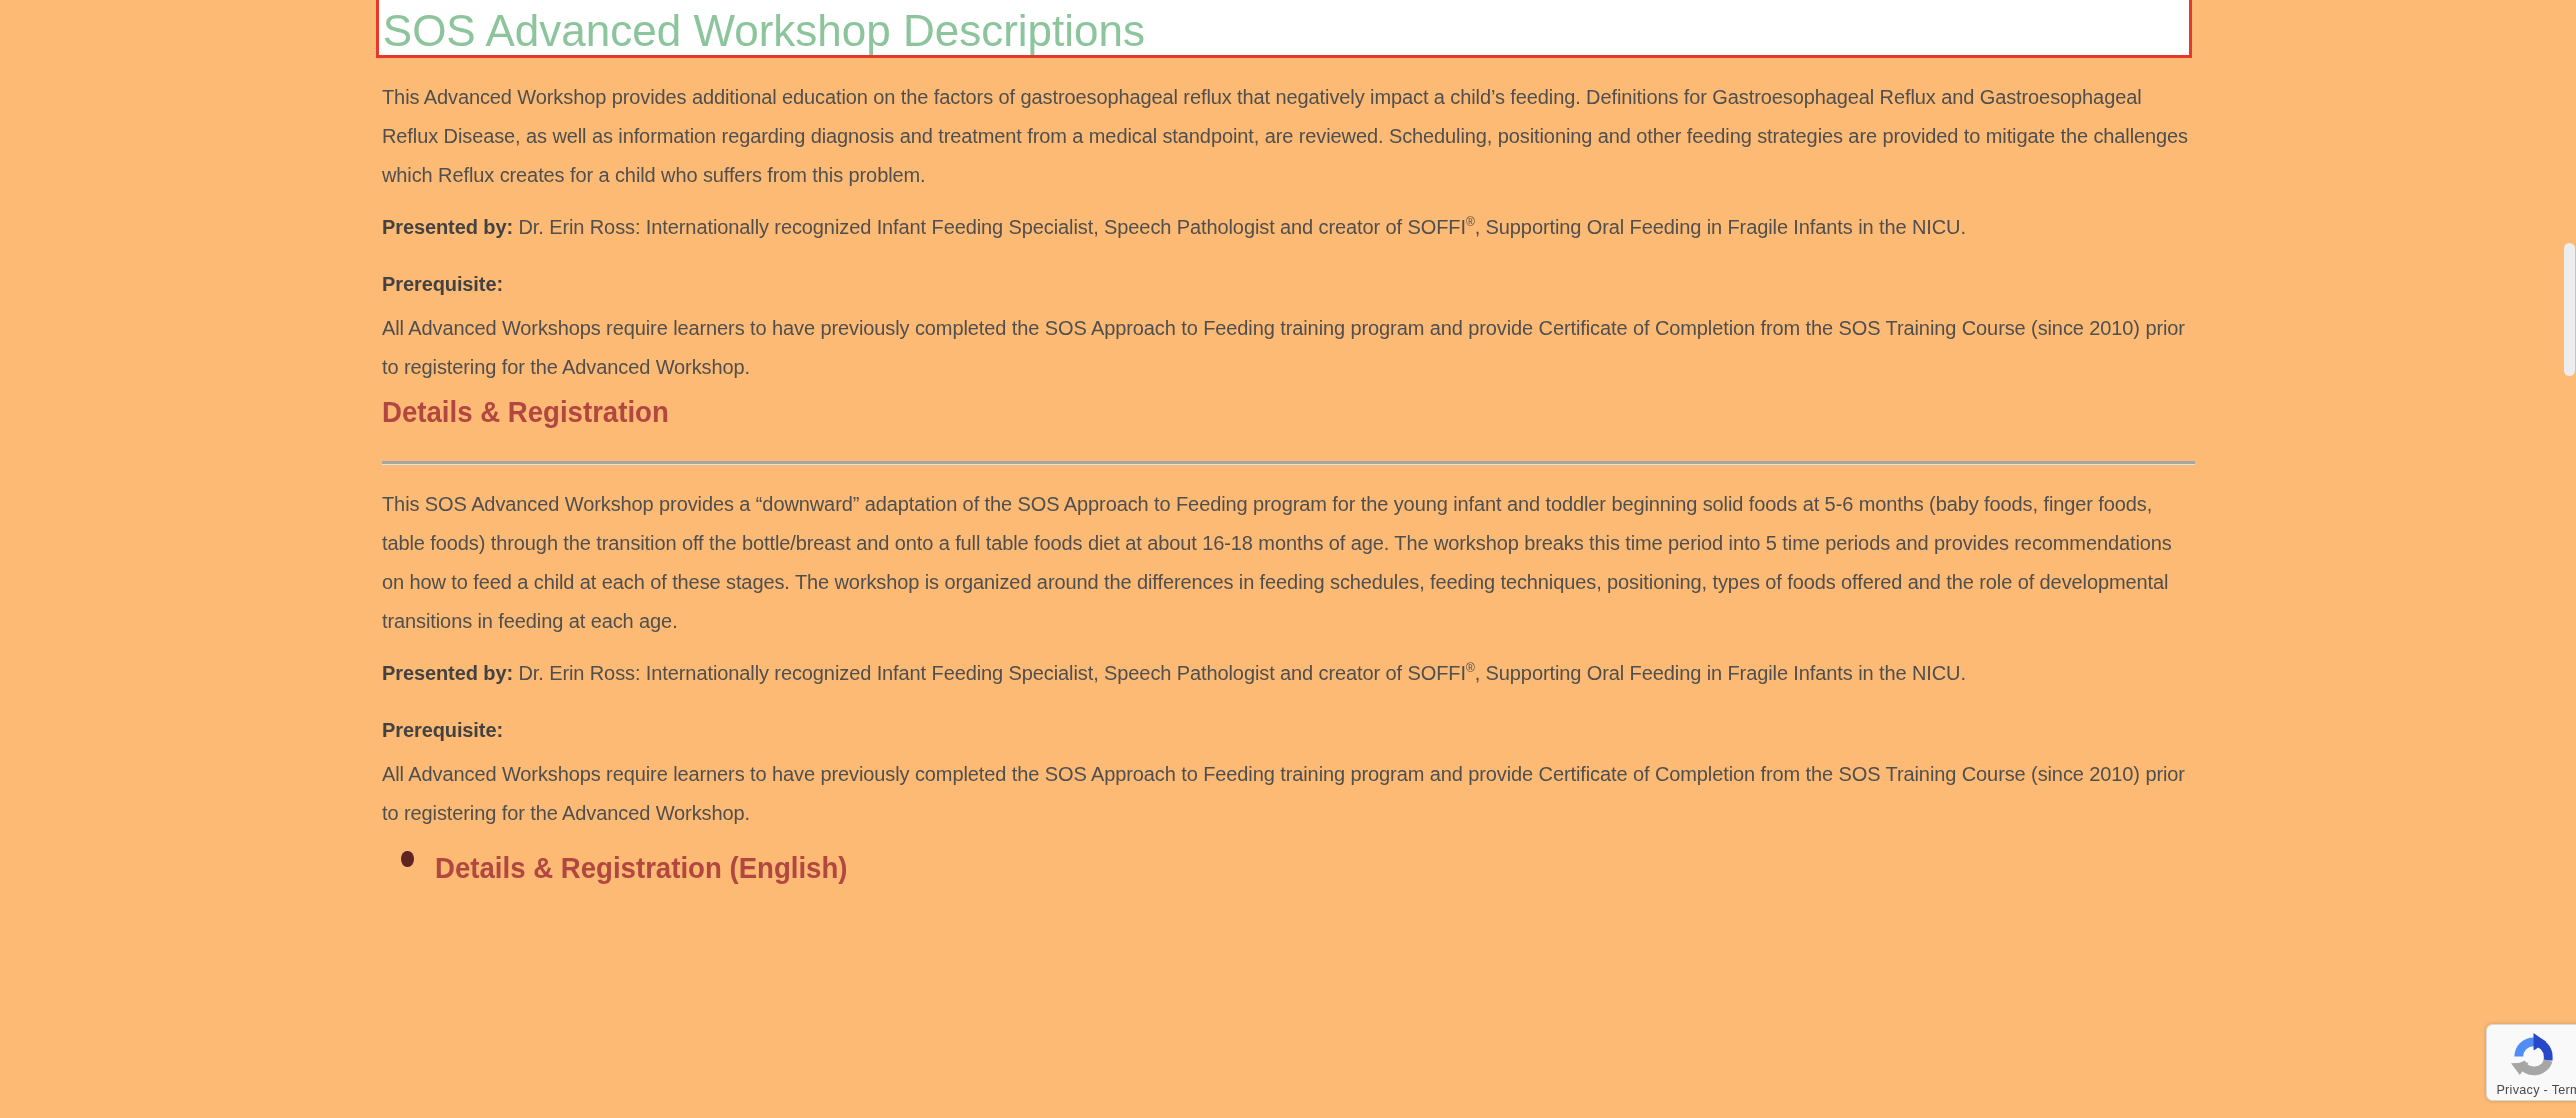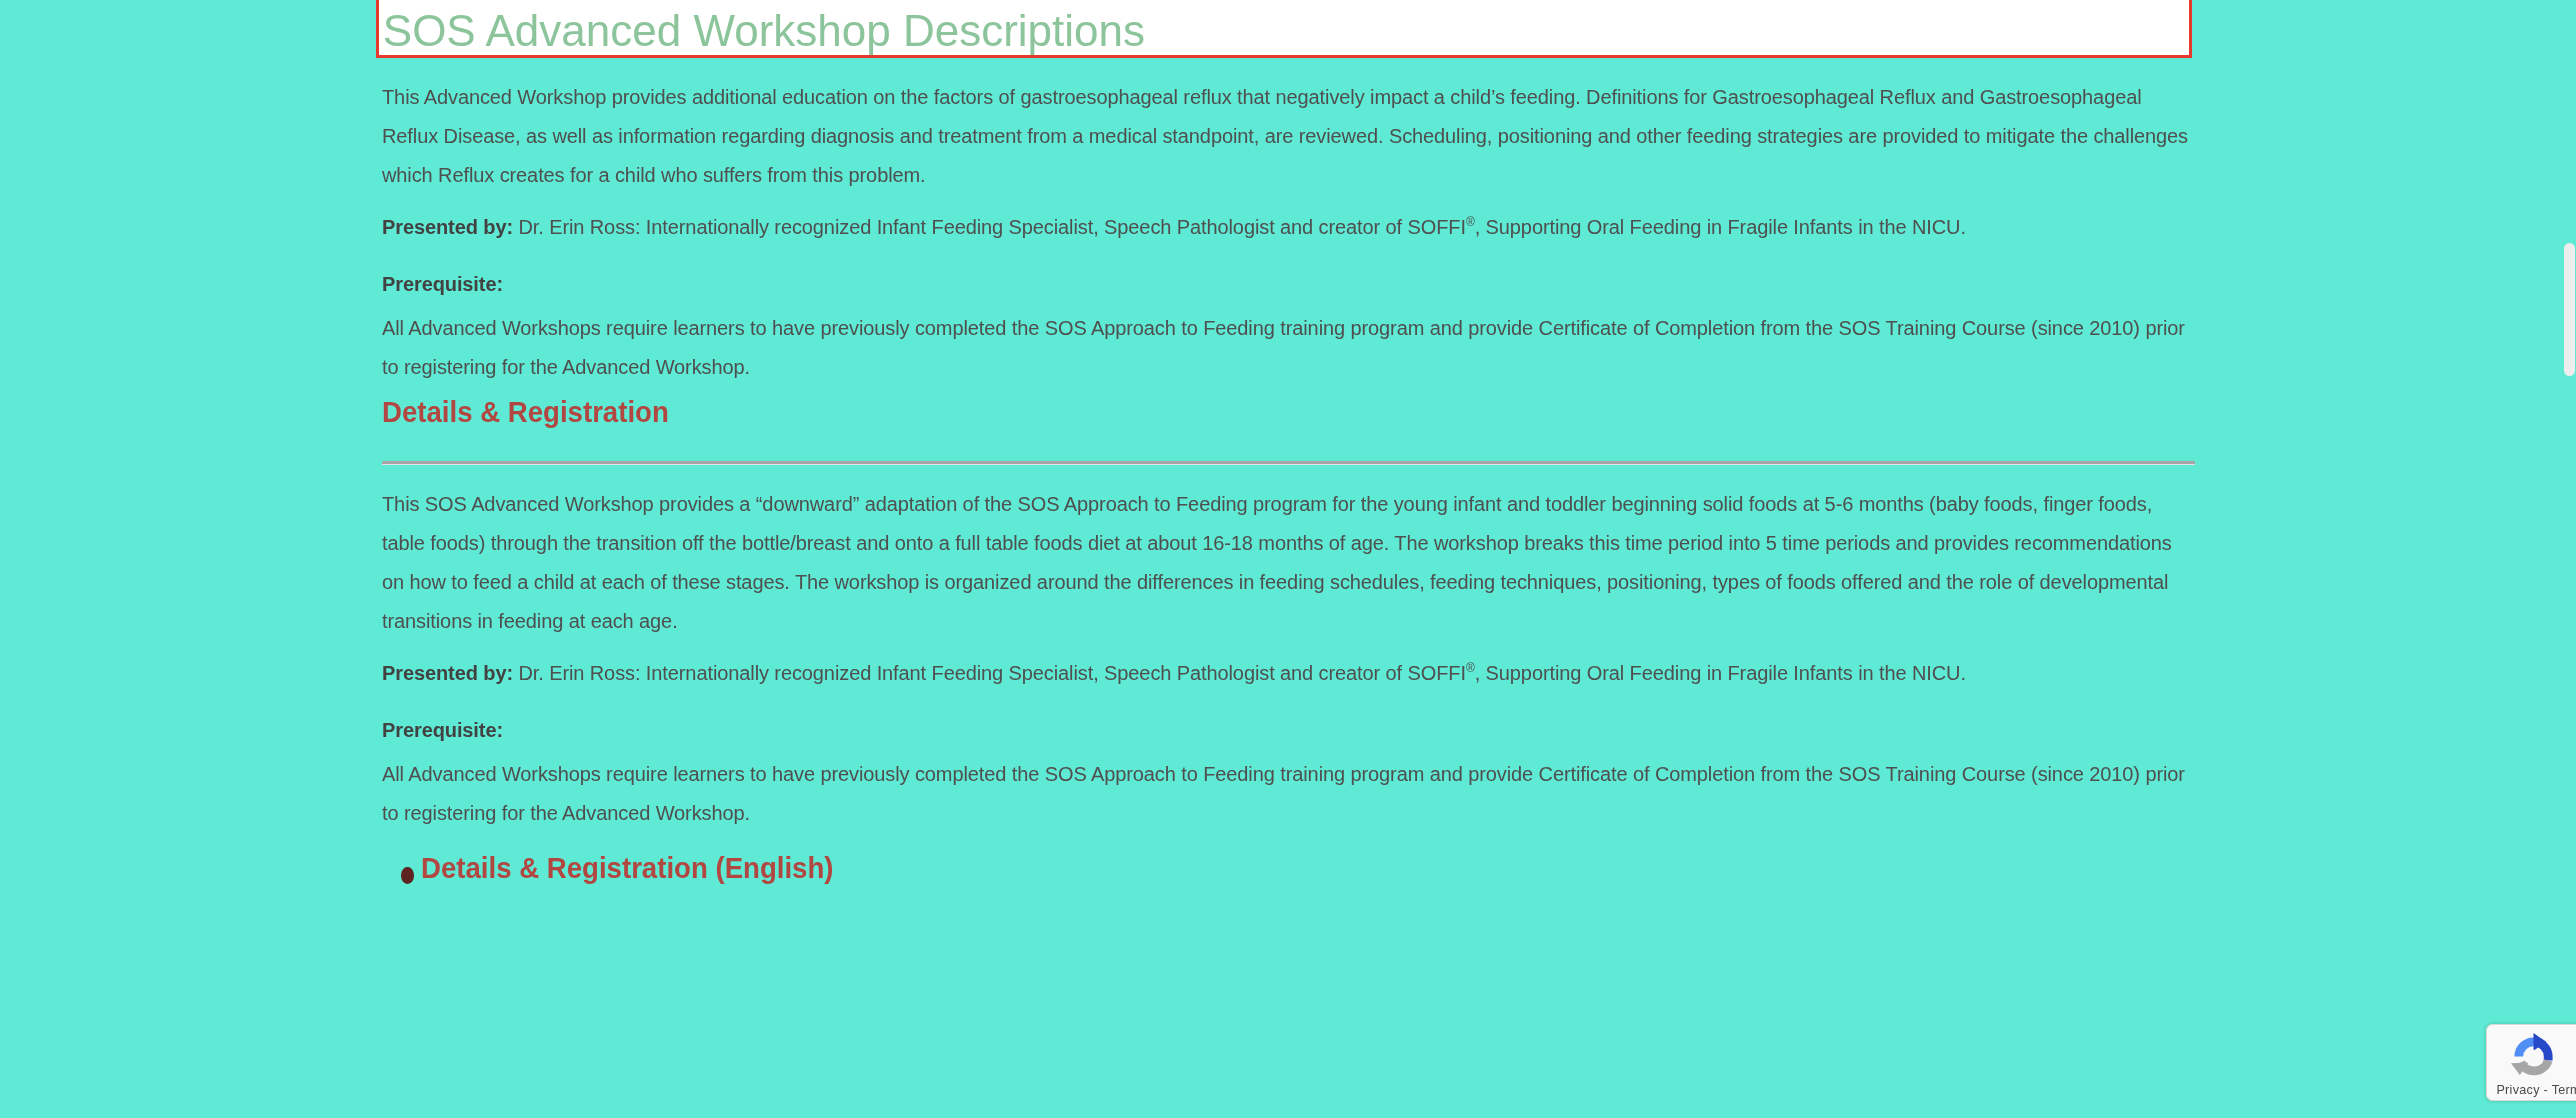--- a/index.html
+++ b/index.html
@@ -1,16 +1,16 @@
 <!DOCTYPE html>
 <html style="font-size:10px"><head>
 <meta charset="utf-8">
 <style>
   html,body{margin:0;padding:0;background:#ffffff;}
-  .page{position:relative;width:2576px;height:1118px;background:#5eead4;overflow:hidden;
+  .page{position:relative;width:2576px;height:1118px;background:#fdba74;overflow:hidden;
         font-family:"Liberation Sans",sans-serif;color:#4f4f4f;}
 
   
   .title-box{position:absolute;left:376px;top:-28px;width:1816px;height:86px;
              border:3.8px solid #e6392c;box-sizing:border-box;
              display:flex;align-items:flex-end;background:#ffffff;}
   .page-title{margin:0 0 2.5px 3.8px;font-size:44px;font-weight:400;color:#8cc59b;
               line-height:1;letter-spacing:0;white-space:nowrap;}
 
   .content{position:absolute;left:382px;top:58px;width:1813px;}
@@ -27,21 +27,21 @@
   .prereq-label{margin-top:18px;font-weight:bold;color:#424242;}
   .prereq-text{margin-top:5px;}
   sup.regmark{font-size:60%;vertical-align:super;line-height:0;}
 
   .reg-link{display:inline-block;margin-top:8px;font-size:30px;font-weight:bold;
             color:#b24741;line-height:1.1;text-decoration:none;}
   .reg-link .squeeze{transform:scaleX(0.92);}
 
   .divider{margin-top:33px;height:3.1px;background:#a6a6a6;border-bottom:1.3px solid #e2e2e2;}
 
-  .reg-item{margin-top:17.6px;margin-left:19px;display:flex;align-items:flex-end;gap:7px;}
+  .reg-item{margin-top:17.6px;margin-left:19px;display:flex;align-items:flex-start;gap:21px;}
   .bullet{width:12.6px;height:16.4px;border-radius:50%;background:#5f2321;flex:0 0 auto;}
   .reg-item .reg-link{margin-top:0;font-size:30px;}
 
   
   .recaptcha-badge{position:absolute;left:2486px;top:1024px;width:151px;height:77px;
                    background:#f9f9f9;border:0.6px solid #d8d8d8;border-radius:6.3px;
                    box-shadow:0 0 4.4px rgba(0,0,0,0.18);box-sizing:border-box;}
   .recaptcha-logo{position:absolute;left:23px;top:7.5px;width:47px;height:47px;}
   .recaptcha-privacy{position:absolute;left:9.4px;top:58px;font-size:12.6px;color:#4a4a4a;
                      white-space:nowrap;letter-spacing:0.3px;}

